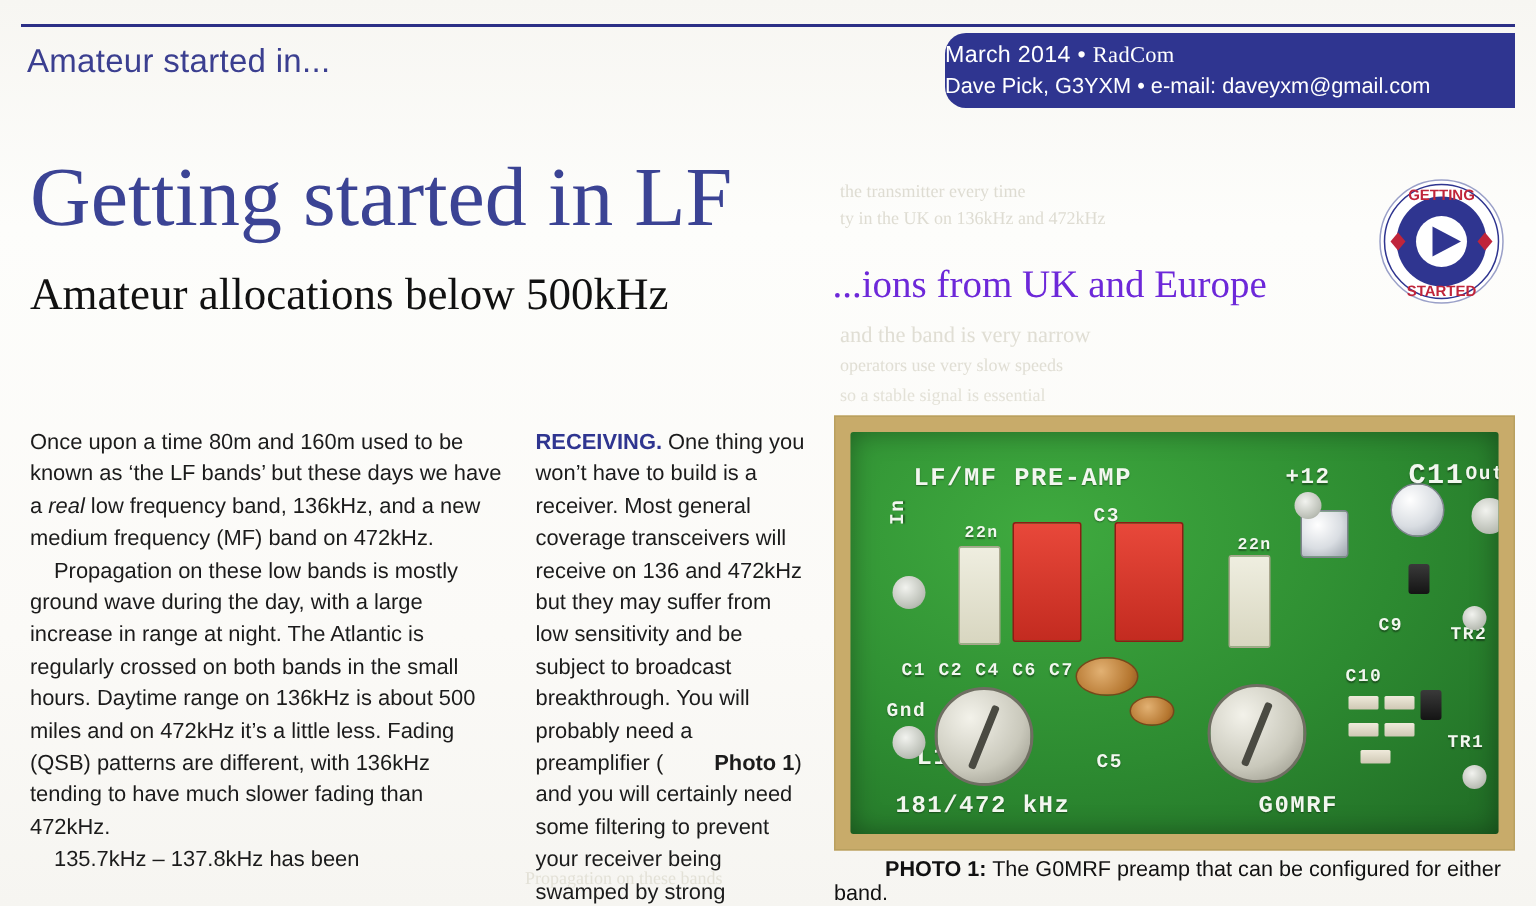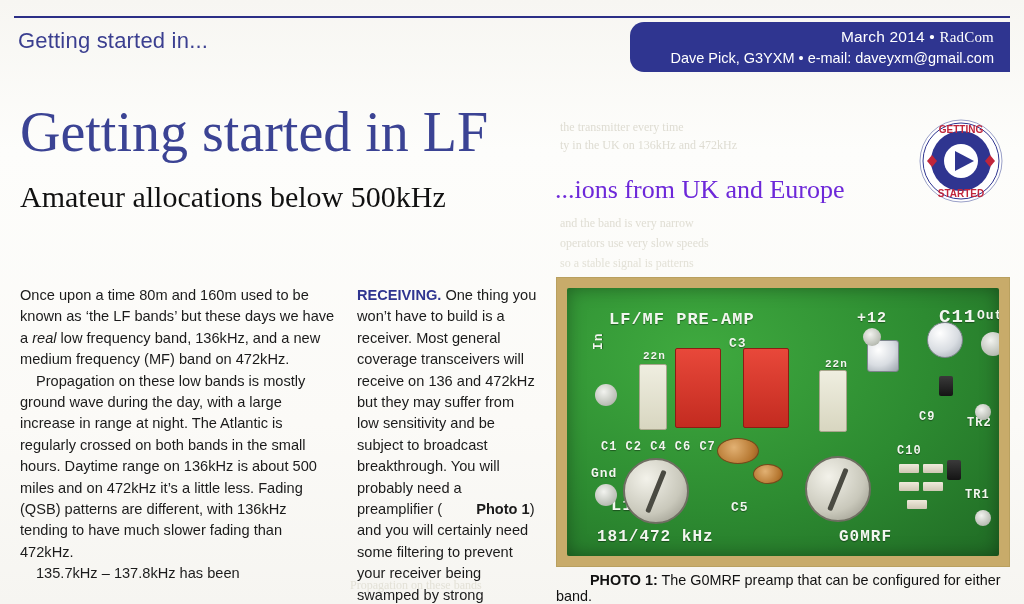--- a/index.html
+++ b/index.html
@@ -45,22 +45,21 @@
   }
   
   .banner {
     position: absolute;
     left: 630px; top: 22px;
     width: 380px; height: 50px;
     background: #2f3590;
     border-radius: 14px 0 0 14px;
     color: #ffffff;
     box-sizing: border-box;
-    padding: 4px 16px 0 0;
-    text-align: right;
+    padding: 4px 28px 0 0;
   }
   .banner .line1 {
     font-size: 15.5px;
     line-height: 21px;
     letter-spacing: 0.2px;
   }
   .banner .line1 .small-caps {
     font-family: "Liberation Serif", serif;
     font-size: 15px;
   }
@@ -92,21 +91,21 @@
     pointer-events: none;
     user-select: none;
   }
   .ghost-head {
     left: 555px; top: 175px;
     font-size: 26px;
     color: #6d28d9;
   }
   .ghost-l1 { left: 560px; top: 120px; font-size: 12px; color: #dedcd2; }
   .ghost-l2 { left: 560px; top: 138px; font-size: 12px; color: #dedcd2; }
-  .ghost-l3 { left: 560px; top: 216px; font-size: 12px; color: #e0ded4; }
+  .ghost-l3 { left: 560px; top: 216px; font-size: 15px; color: #e0ded4; }
   .ghost-l4 { left: 560px; top: 236px; font-size: 12px; color: #e0ded4; }
   .ghost-l5 { left: 560px; top: 256px; font-size: 12px; color: #e3e1d7; }
   .ghost-l6 { left: 350px; top: 578px; font-size: 12px; color: #e3e1d7; }
 
   
   .roundel {
     position: absolute;
     left: 918px; top: 118px;
     width: 86px; height: 86px;
   }
@@ -245,26 +244,26 @@
 <body>
 
 <div class="page">
   <div class="scan-tint"></div>
 
   <div class="ghost ghost-l1">the transmitter every time</div>
   <div class="ghost ghost-l2">ty in the UK on 136kHz and 472kHz</div>
   <div class="ghost ghost-head">...ions from UK and Europe</div>
   <div class="ghost ghost-l3">and the band is very narrow</div>
   <div class="ghost ghost-l4">operators use very slow speeds</div>
-  <div class="ghost ghost-l5">so a stable signal is patterns</div>
+  <div class="ghost ghost-l5">so a stable signal is essential</div>
   <div class="ghost ghost-l6">Propagation on these bands</div>
 
   <div class="top-rule"></div>
 
-  <div class="kicker">Getting started in...</div>
+  <div class="kicker">Amateur started in...</div>
 
   <div class="banner">
     <div class="line1">
       <span>March 2014</span>
       <span>•</span>
       <span class="small-caps">RadCom</span>
     </div>
     <div class="line2">Dave Pick, G3YXM • e-mail: daveyxm@gmail.com</div>
   </div>
 

